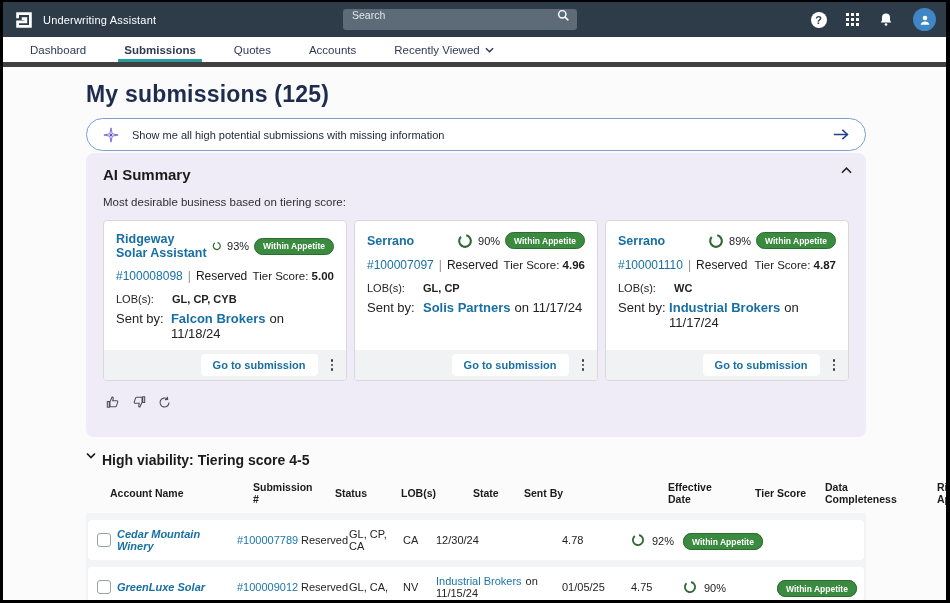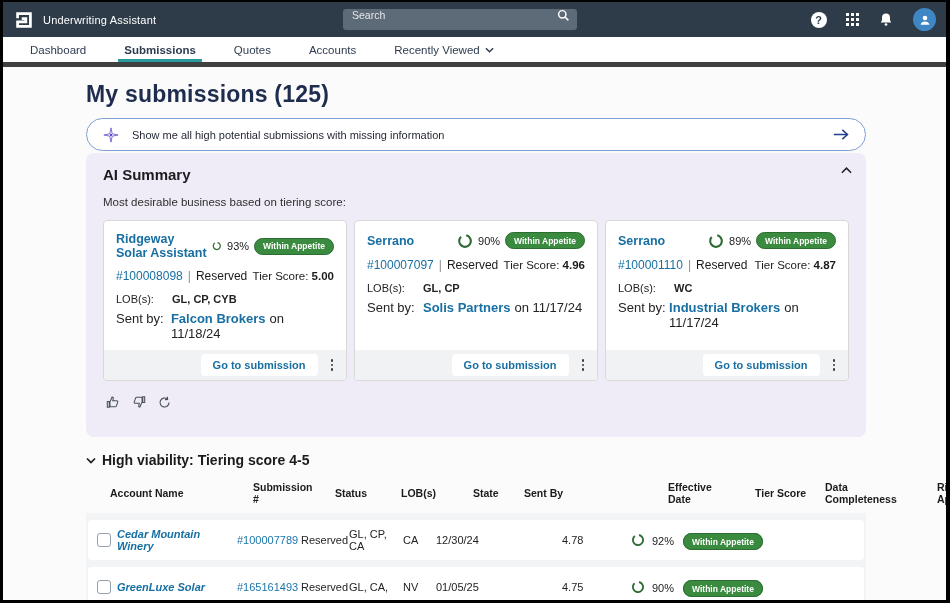--- a/index.html
+++ b/index.html
@@ -61,21 +61,21 @@
   .card-r4 .lbl { width:56px; }
   .broker-link { color:#176fa3; font-weight:bold; cursor:pointer; margin-right:4px; }
   .card-footer { background:#f1f2f4; height:30px; display:flex; align-items:center; justify-content:flex-end; padding-right:9px; gap:9px; }
   .goto-btn { background:#fff; border:none; border-radius:4px; padding:5px 12px; font-size:11px; font-weight:bold; color:#176fa3; cursor:pointer; font-family:inherit; }
   .kebab { display:flex; flex-direction:column; gap:2px; padding:2px 4px; cursor:pointer; }
   .kebab i { width:2.5px; height:2.5px; border-radius:50%; background:#3a3a3a; }
   .feedback { display:flex; align-items:center; gap:12px; margin-top:14px; margin-left:3px; }
   .fb-ic { cursor:pointer; display:flex; }
 
   
-  .tbl-heading { display:flex; align-items:center; gap:6px; margin-top:15px; font-size:14px; font-weight:bold; color:#1b1b1b; }
+  .tbl-heading { display:flex; align-items:flex-start; gap:6px; margin-top:15px; font-size:14px; font-weight:bold; color:#1b1b1b; }
   .thead { display:grid; grid-template-columns:140px 64px 48px 54px 33px 126px 69px 52px 94px 1fr; align-items:center; margin-top:13px; padding-left:9px; font-size:10.5px; font-weight:bold; color:#1b1b1b; width:780px;gap:18px; }
   .thead .c0 { padding-left:15px; }
   .tbl-bg { background:#f3f4f6; margin-top:8px; padding:7px 0 0; width:780px; }
   .trow { display:grid; grid-template-columns:140px 64px 48px 54px 33px 126px 69px 52px 94px 1fr; align-items:center; height:40px; background:#fff; border-radius:4px; margin:0 2px 7px; padding-left:9px; font-size:11px; color:#232323; }
   .acct { display:flex; align-items:center; gap:6px;font-style:italic; }
   .checkbox { width:14px; height:14px; border:1.5px solid #97a0a8; border-radius:3px; background:#fff; cursor:pointer; flex:0 0 auto; }
   .acct-name { font-weight:bold; color:#176fa3; cursor:pointer; }
   .row-link { color:#1b76ab; cursor:pointer; }
   .sentby .row-link { margin-right:4px; }
   .dc { display:flex; align-items:flex-end; gap:7px; }
@@ -349,24 +349,25 @@
           <span>92%</span>
         </span>
         <span><span class="badge">Within Appetite</span></span>
       </div>
 
       <div class="trow">
         <span class="acct">
           <span class="checkbox"></span>
           <span class="acct-name">GreenLuxe Solar</span>
         </span>
-        <span class="row-link">#165161493</span>
+        <span class="row-link">#100009012</span>
         <span>Reserved</span>
         <span>GL, CA,</span>
         <span>NV</span>
+        <span class="sentby"><span class="row-link">Industrial Brokers</span><span>on 11/15/24</span></span>
         <span>01/05/25</span>
         <span>4.75</span>
         <span class="dc">
           <svg class="ring" width="14" height="14" viewBox="0 0 20 20">
                 <circle cx="10" cy="10" r="7.3" stroke-dasharray="38 8"></circle>
               </svg>
           <span>90%</span>
         </span>
         <span><span class="badge">Within Appetite</span></span>
       </div>

